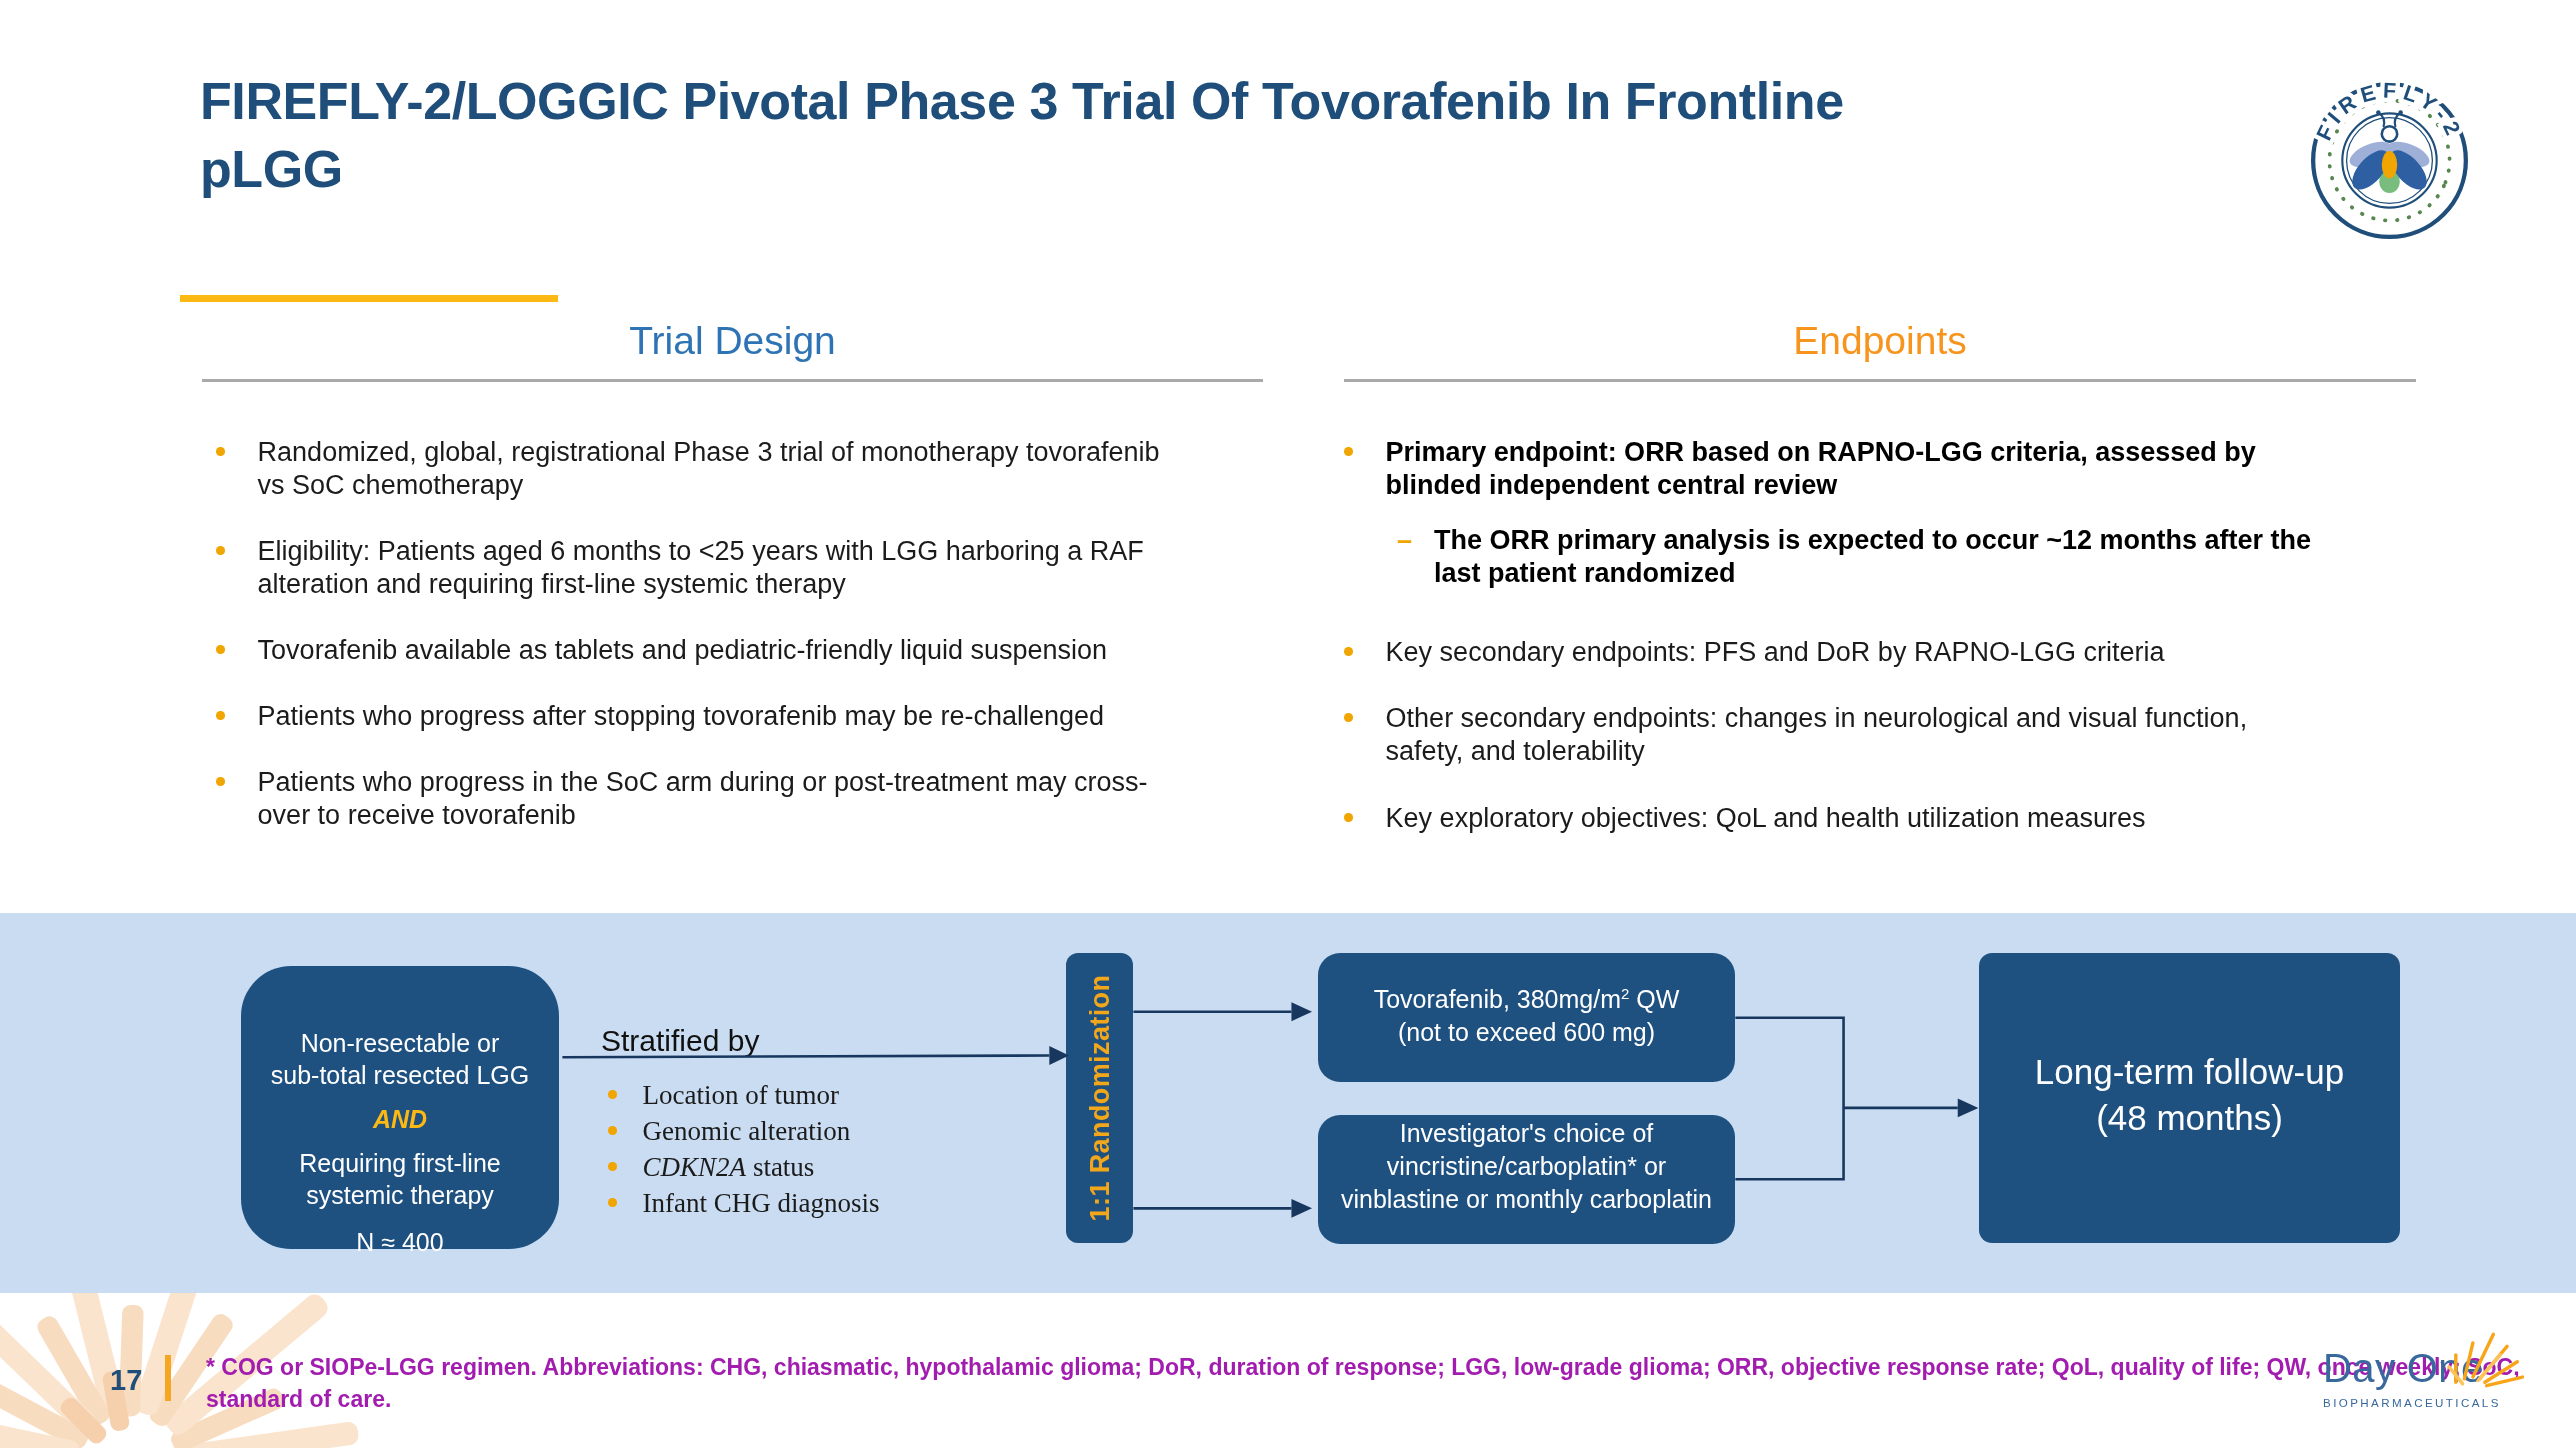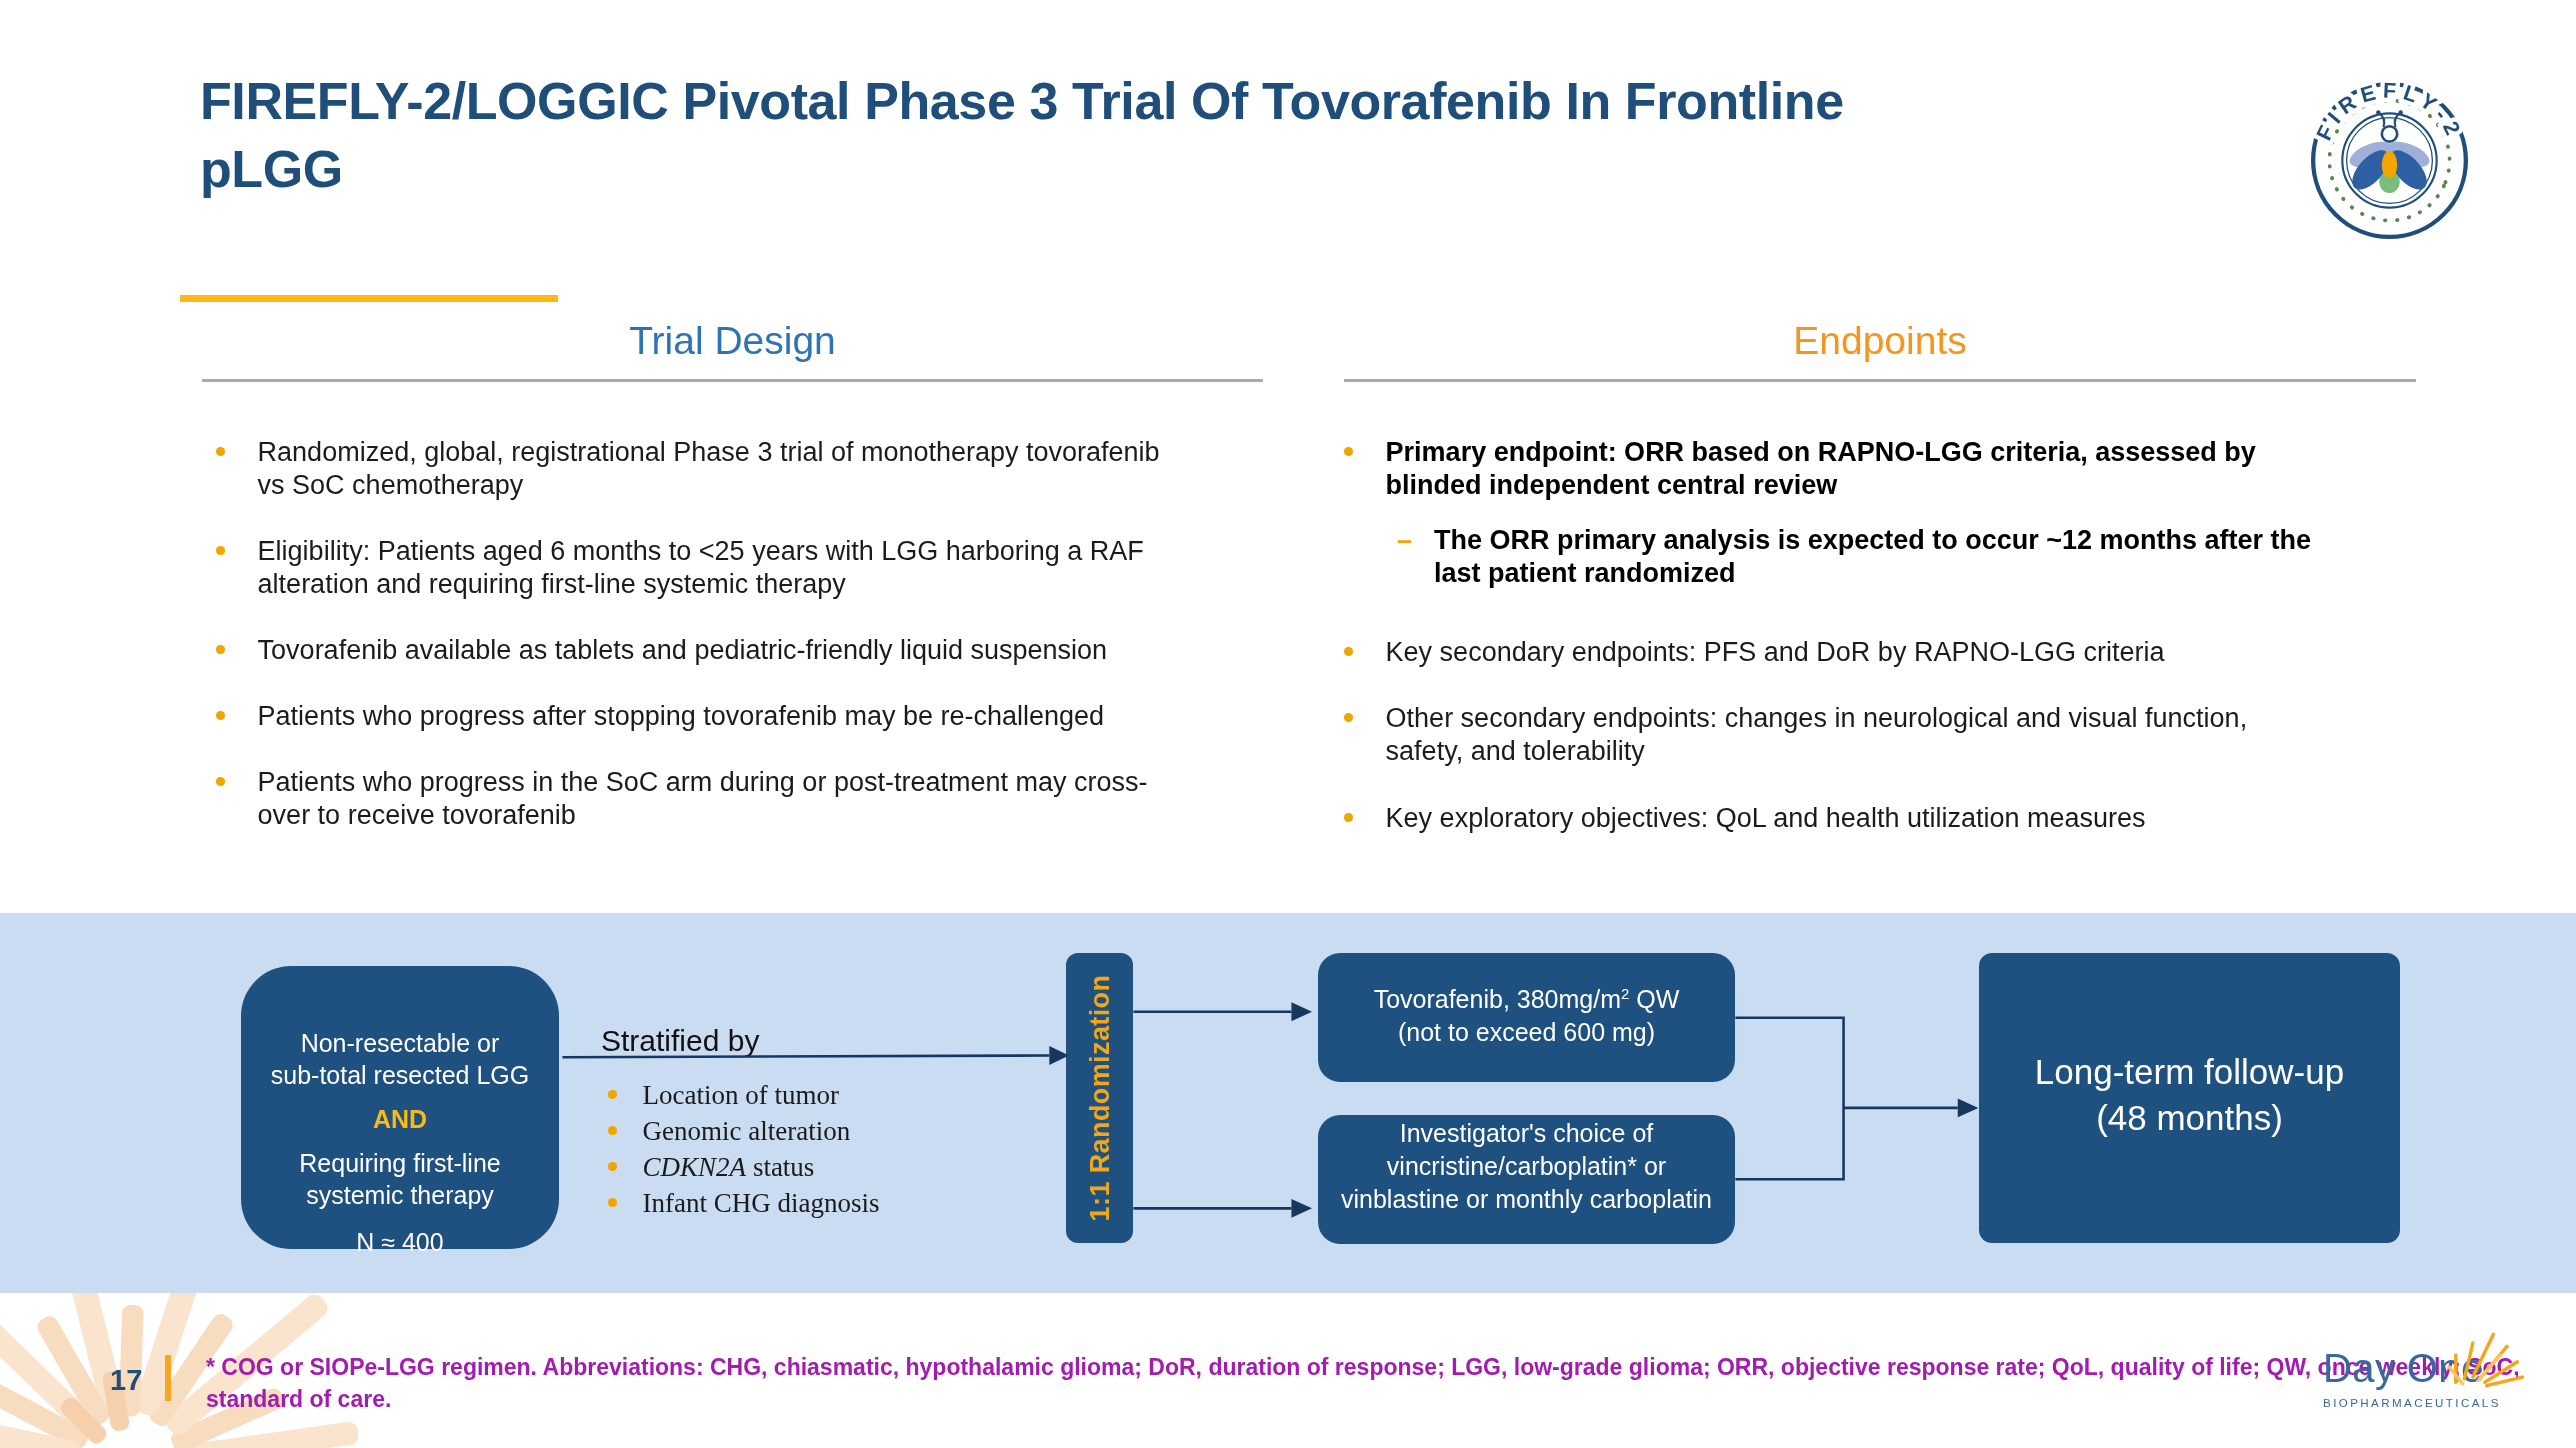--- a/index.html
+++ b/index.html
@@ -29,21 +29,21 @@
   .btxt{margin-left:33px;font-size:27px;line-height:33px;color:#1b1b1b;}
   .bold .btxt{font-weight:700;color:#000;}
   .sub-item{margin-left:53px;}
   .dash{flex:0 0 auto;color:#F0A500;font-size:27px;font-weight:700;line-height:33px;}
   .sub-item .btxt{margin-left:22px;}
 
   
   .band{position:absolute;left:0;top:913px;width:2576px;height:380px;background:#C9DCF1;}
   .dbox{position:absolute;background:#1F5180;color:#fff;text-align:center;}
   .enroll{left:241px;top:966px;width:318px;height:283px;border-radius:50px;font-size:25px;line-height:32px;padding-top:61px;box-sizing:border-box;}
-  .enroll .and{color:#FDB913;font-weight:700;margin-top:12px;}
+  .enroll .and{color:#FDB913;font-weight:700;margin-top:12px;font-style:italic;}
   .enroll .grp2{margin-top:12px;}
   .enroll .nval{margin-top:14.6px;}
   .randbar{left:1066px;top:953px;width:67px;height:290px;border-radius:12px;}
   .randbar .rot{position:absolute;left:50%;top:50%;transform:translate(-50%,-50%) rotate(-90deg);white-space:nowrap;color:#F2A71B;font-weight:700;font-size:27px;letter-spacing:0.4px;}
   .tovbox{left:1318px;top:953px;width:417px;height:129px;border-radius:22px;font-size:25px;line-height:33px;padding-top:24px;box-sizing:border-box;}
   .socbox{left:1318px;top:1115px;width:417px;height:129px;border-radius:22px;font-size:25px;line-height:33px;padding-top:2px;box-sizing:border-box;}
   .fupbox{left:1979px;top:953px;width:421px;height:290px;border-radius:13px;font-size:35px;line-height:46px;padding-top:96px;box-sizing:border-box;}
   sup{font-size:0.6em;}
 
   .strat-label{position:absolute;left:601px;top:1024px;font-size:30px;color:#111;}

